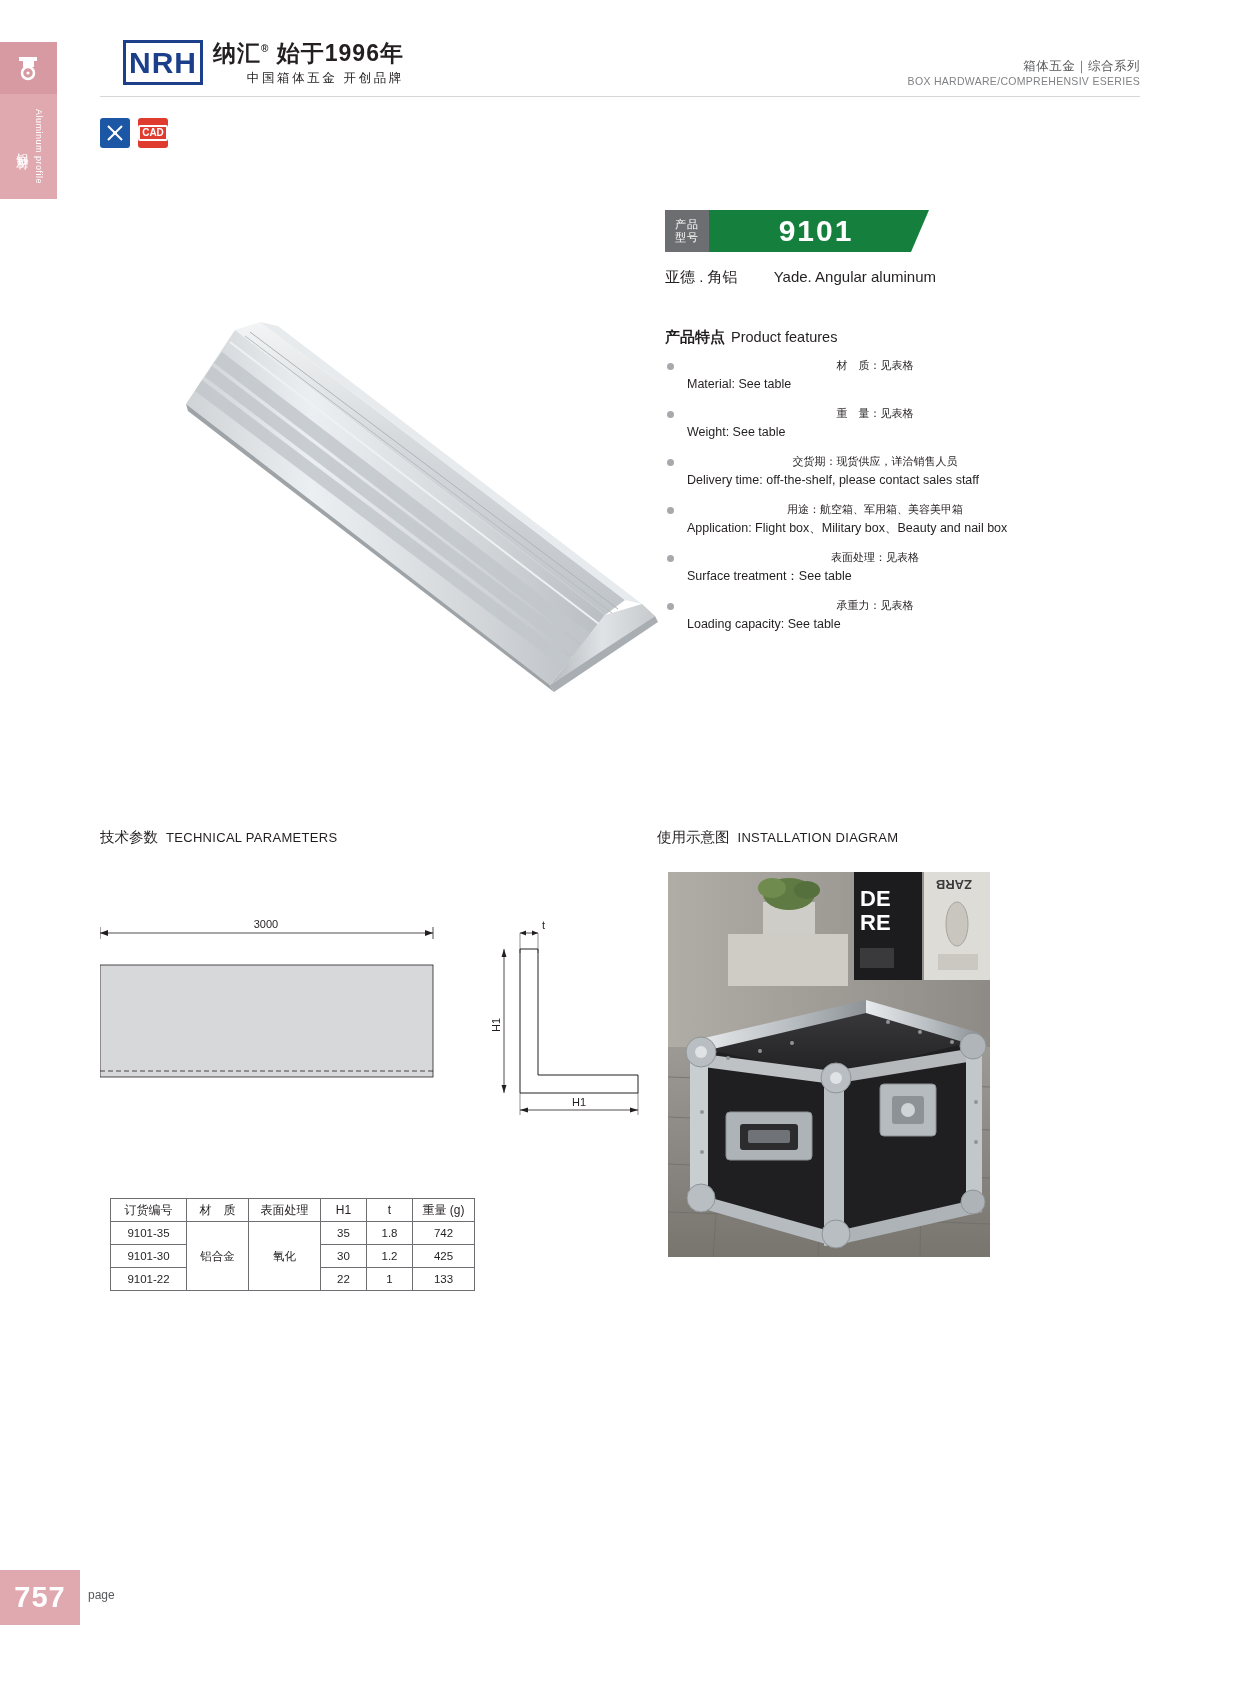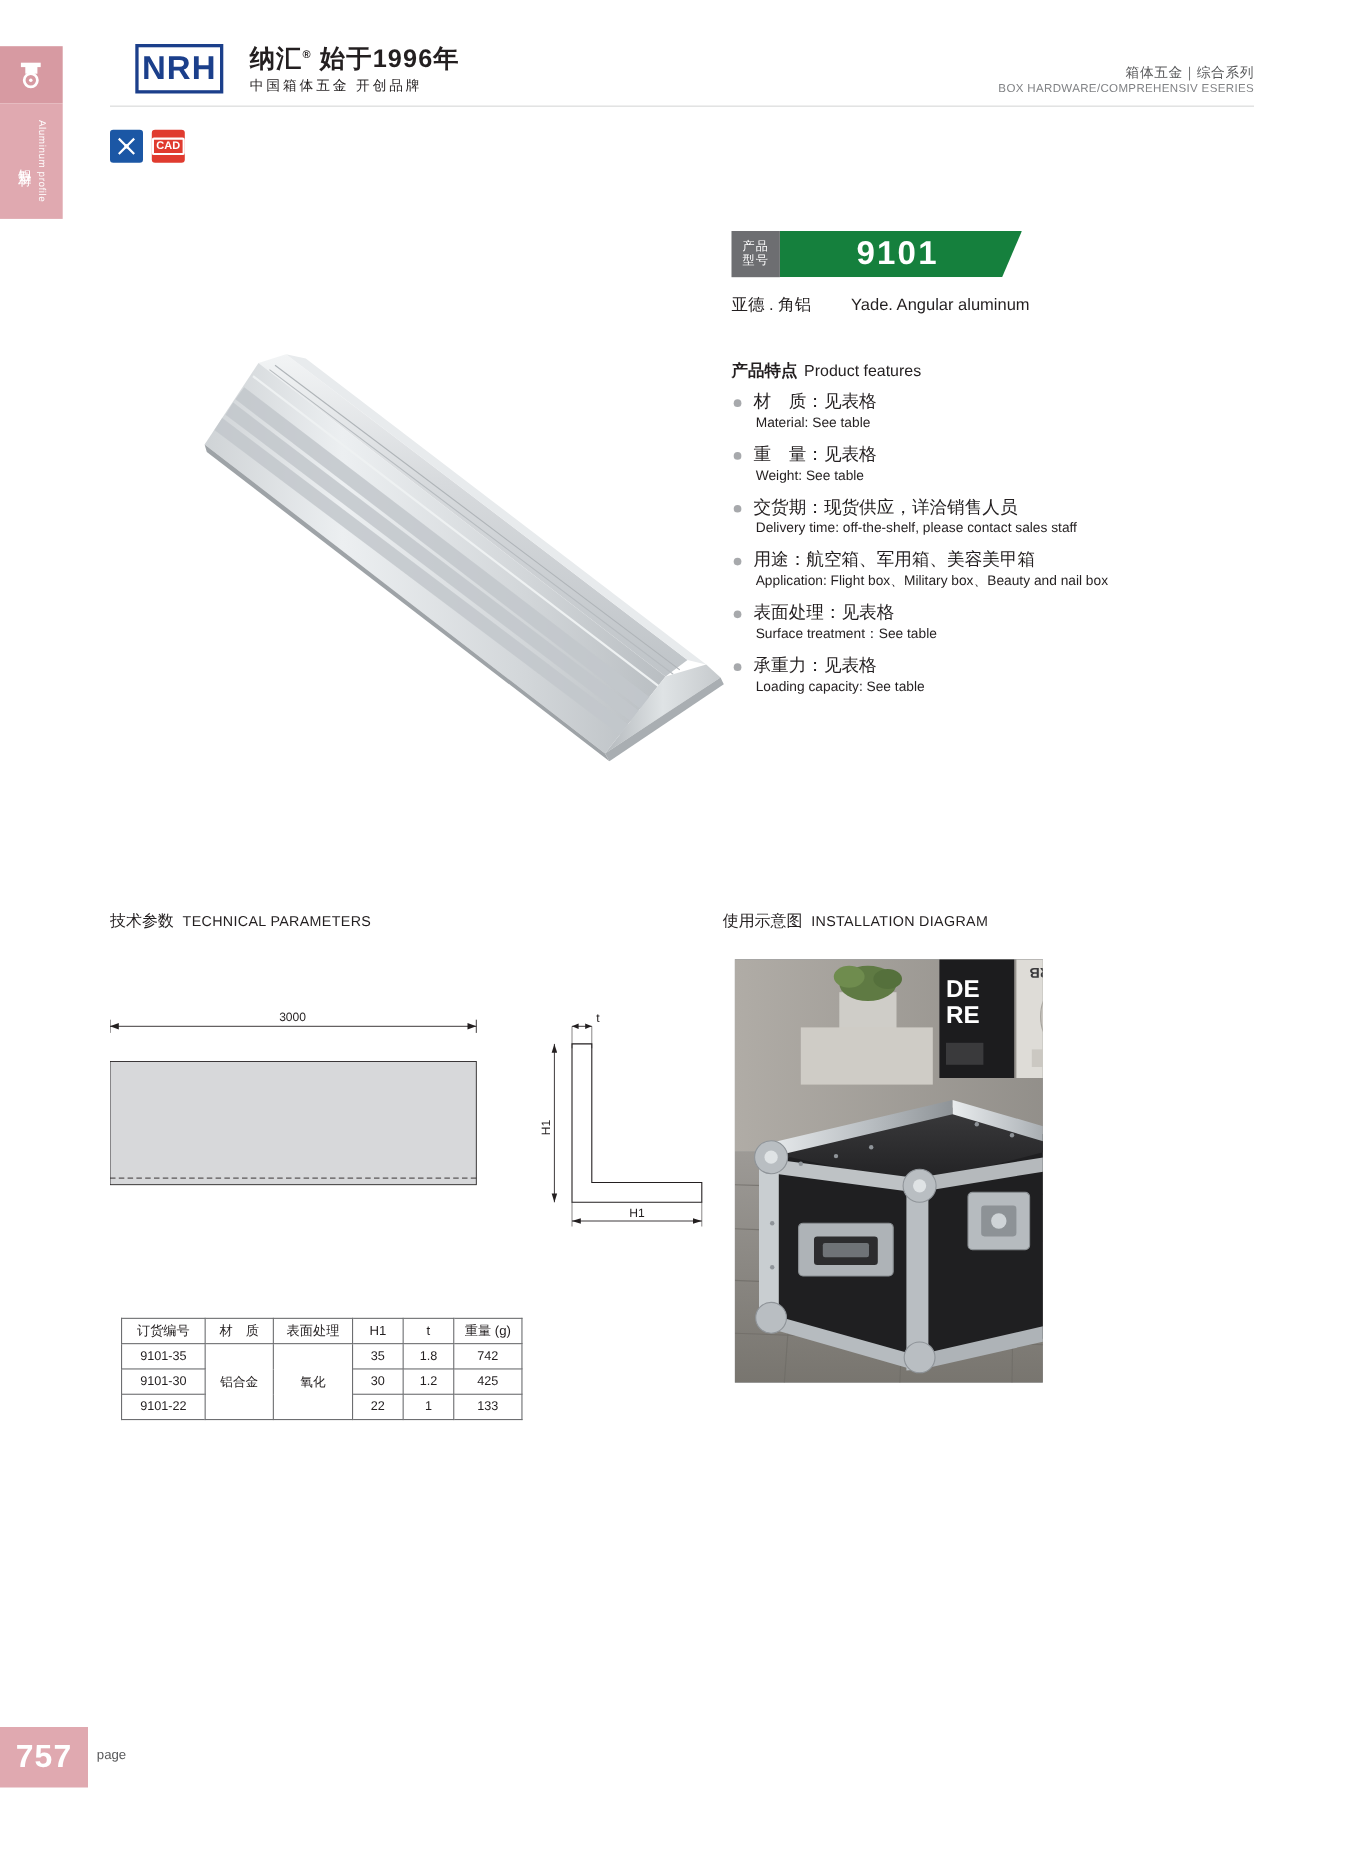--- a/index.html
+++ b/index.html
@@ -74,21 +74,21 @@
     border: 3px solid #1b3f8b;
     color: #1b3f8b;
     font-weight: bold;
     font-size: 30px;
     letter-spacing: 1px;
     display: flex;
     align-items: center;
     justify-content: center;
     font-family: "Liberation Sans", sans-serif;
   }
-  .logo-text { margin-left: 24px; }
+  .logo-text { margin-left: 10px; text-align: right; }
   .logo-cn {
     font-size: 23px;
     font-weight: bold;
     color: #231f20;
     letter-spacing: 1px;
     line-height: 1.15;
     white-space: nowrap;
   }
   .logo-cn sup { font-size: 10px; vertical-align: super; }
   .logo-sub {
@@ -203,21 +203,21 @@
   }
   .feat { position: relative; padding-left: 20px; margin-bottom: 10px; }
   .feat:before {
     content: "";
     position: absolute;
     left: 2px; top: 7px;
     width: 7px; height: 7px;
     border-radius: 50%;
     background: #a7a9ac;
   }
-  .feat .cn { font-size: 16px; line-height: 19px; color:#231f20; }
+  .feat .cn { font-size: 11px; line-height: 19px; color:#231f20;text-align:center; }
   .feat .en { font-size: 12.5px; line-height: 19px; color:#231f20; margin-left:2px;}
 
   
   .sec-title {
     position: absolute;
     font-size: 14.5px;
     color: #231f20;
   }
   .sec-title .en { margin-left: 8px; font-size: 13px; letter-spacing: 0.3px; }
   #tech-title { left: 100px; top: 828px; }
@@ -253,21 +253,21 @@
   .col-surf { width: 72px; }
   .col-h1   { width: 46px; }
   .col-t    { width: 46px; }
   .col-w    { width: 62px; }
 
   
   .install-photo {
     position: absolute;
     left: 668px;
     top: 872px;
-    width: 280px;
+    width: 322px;
     height: 385px;
     overflow: hidden;
     background: #8a8d8f;
   }
 
   
   .footer-tab {
     position: absolute;
     left: 0;
     top: 1570px;

